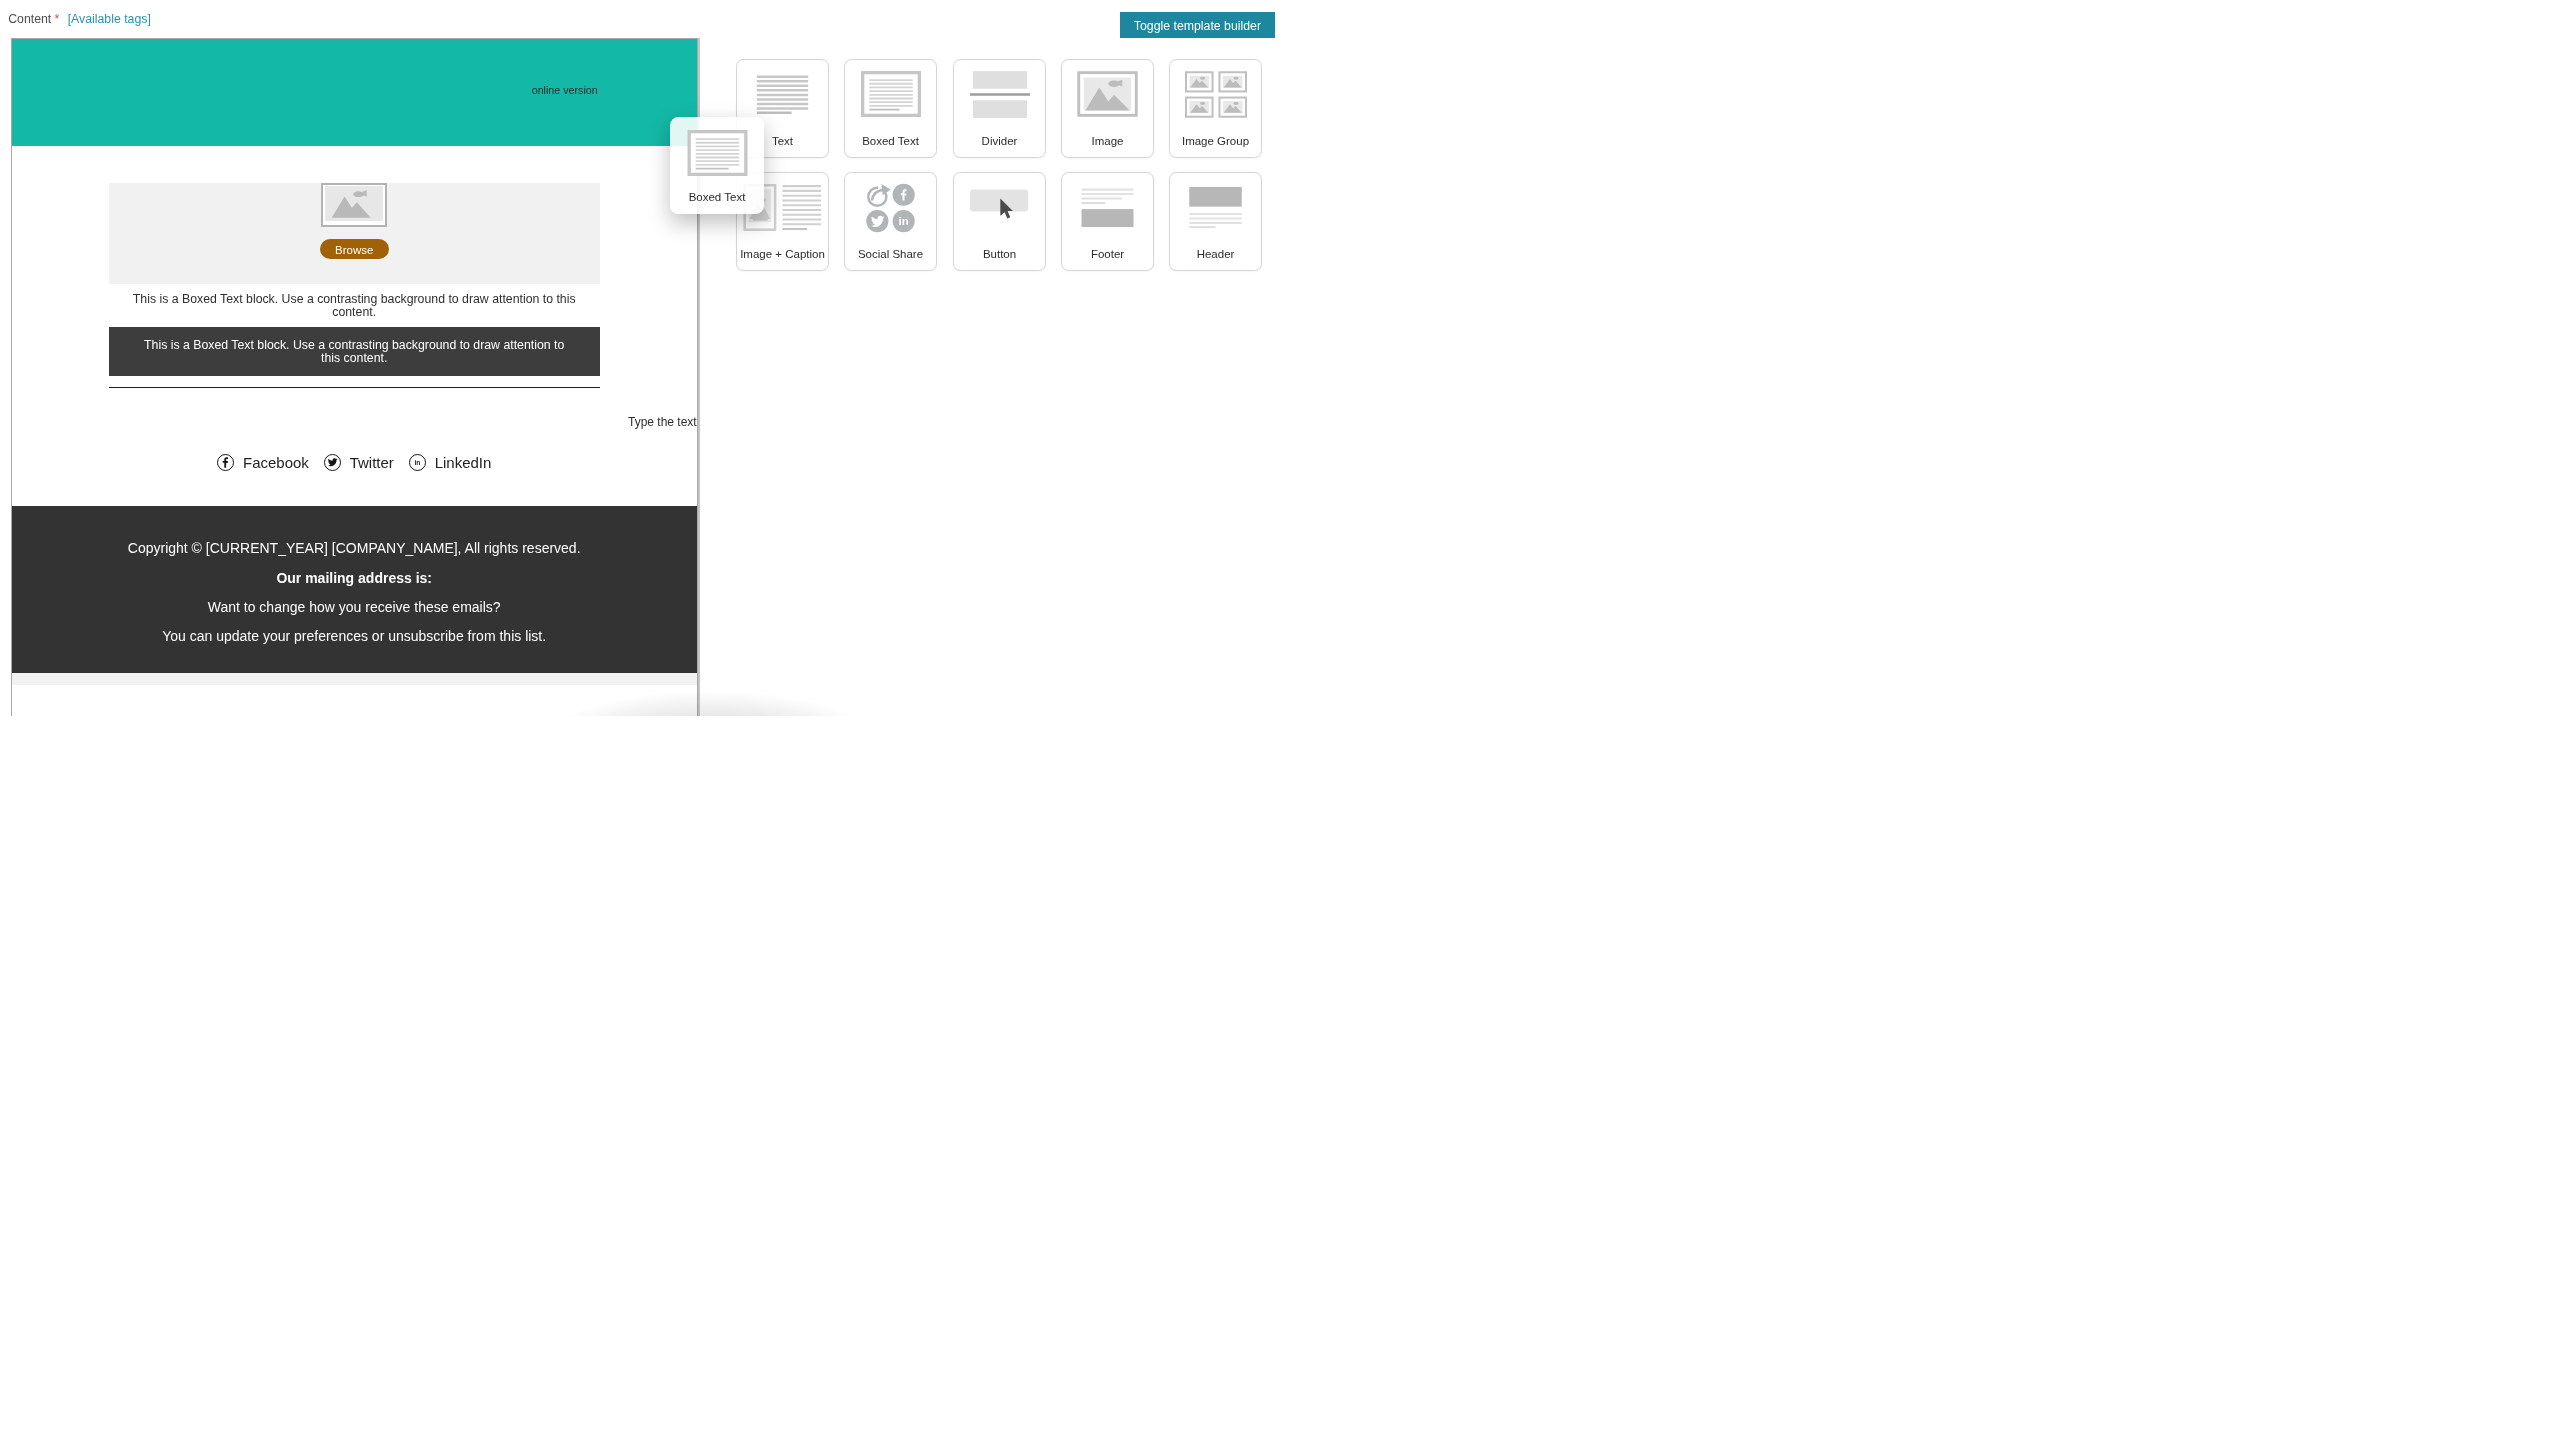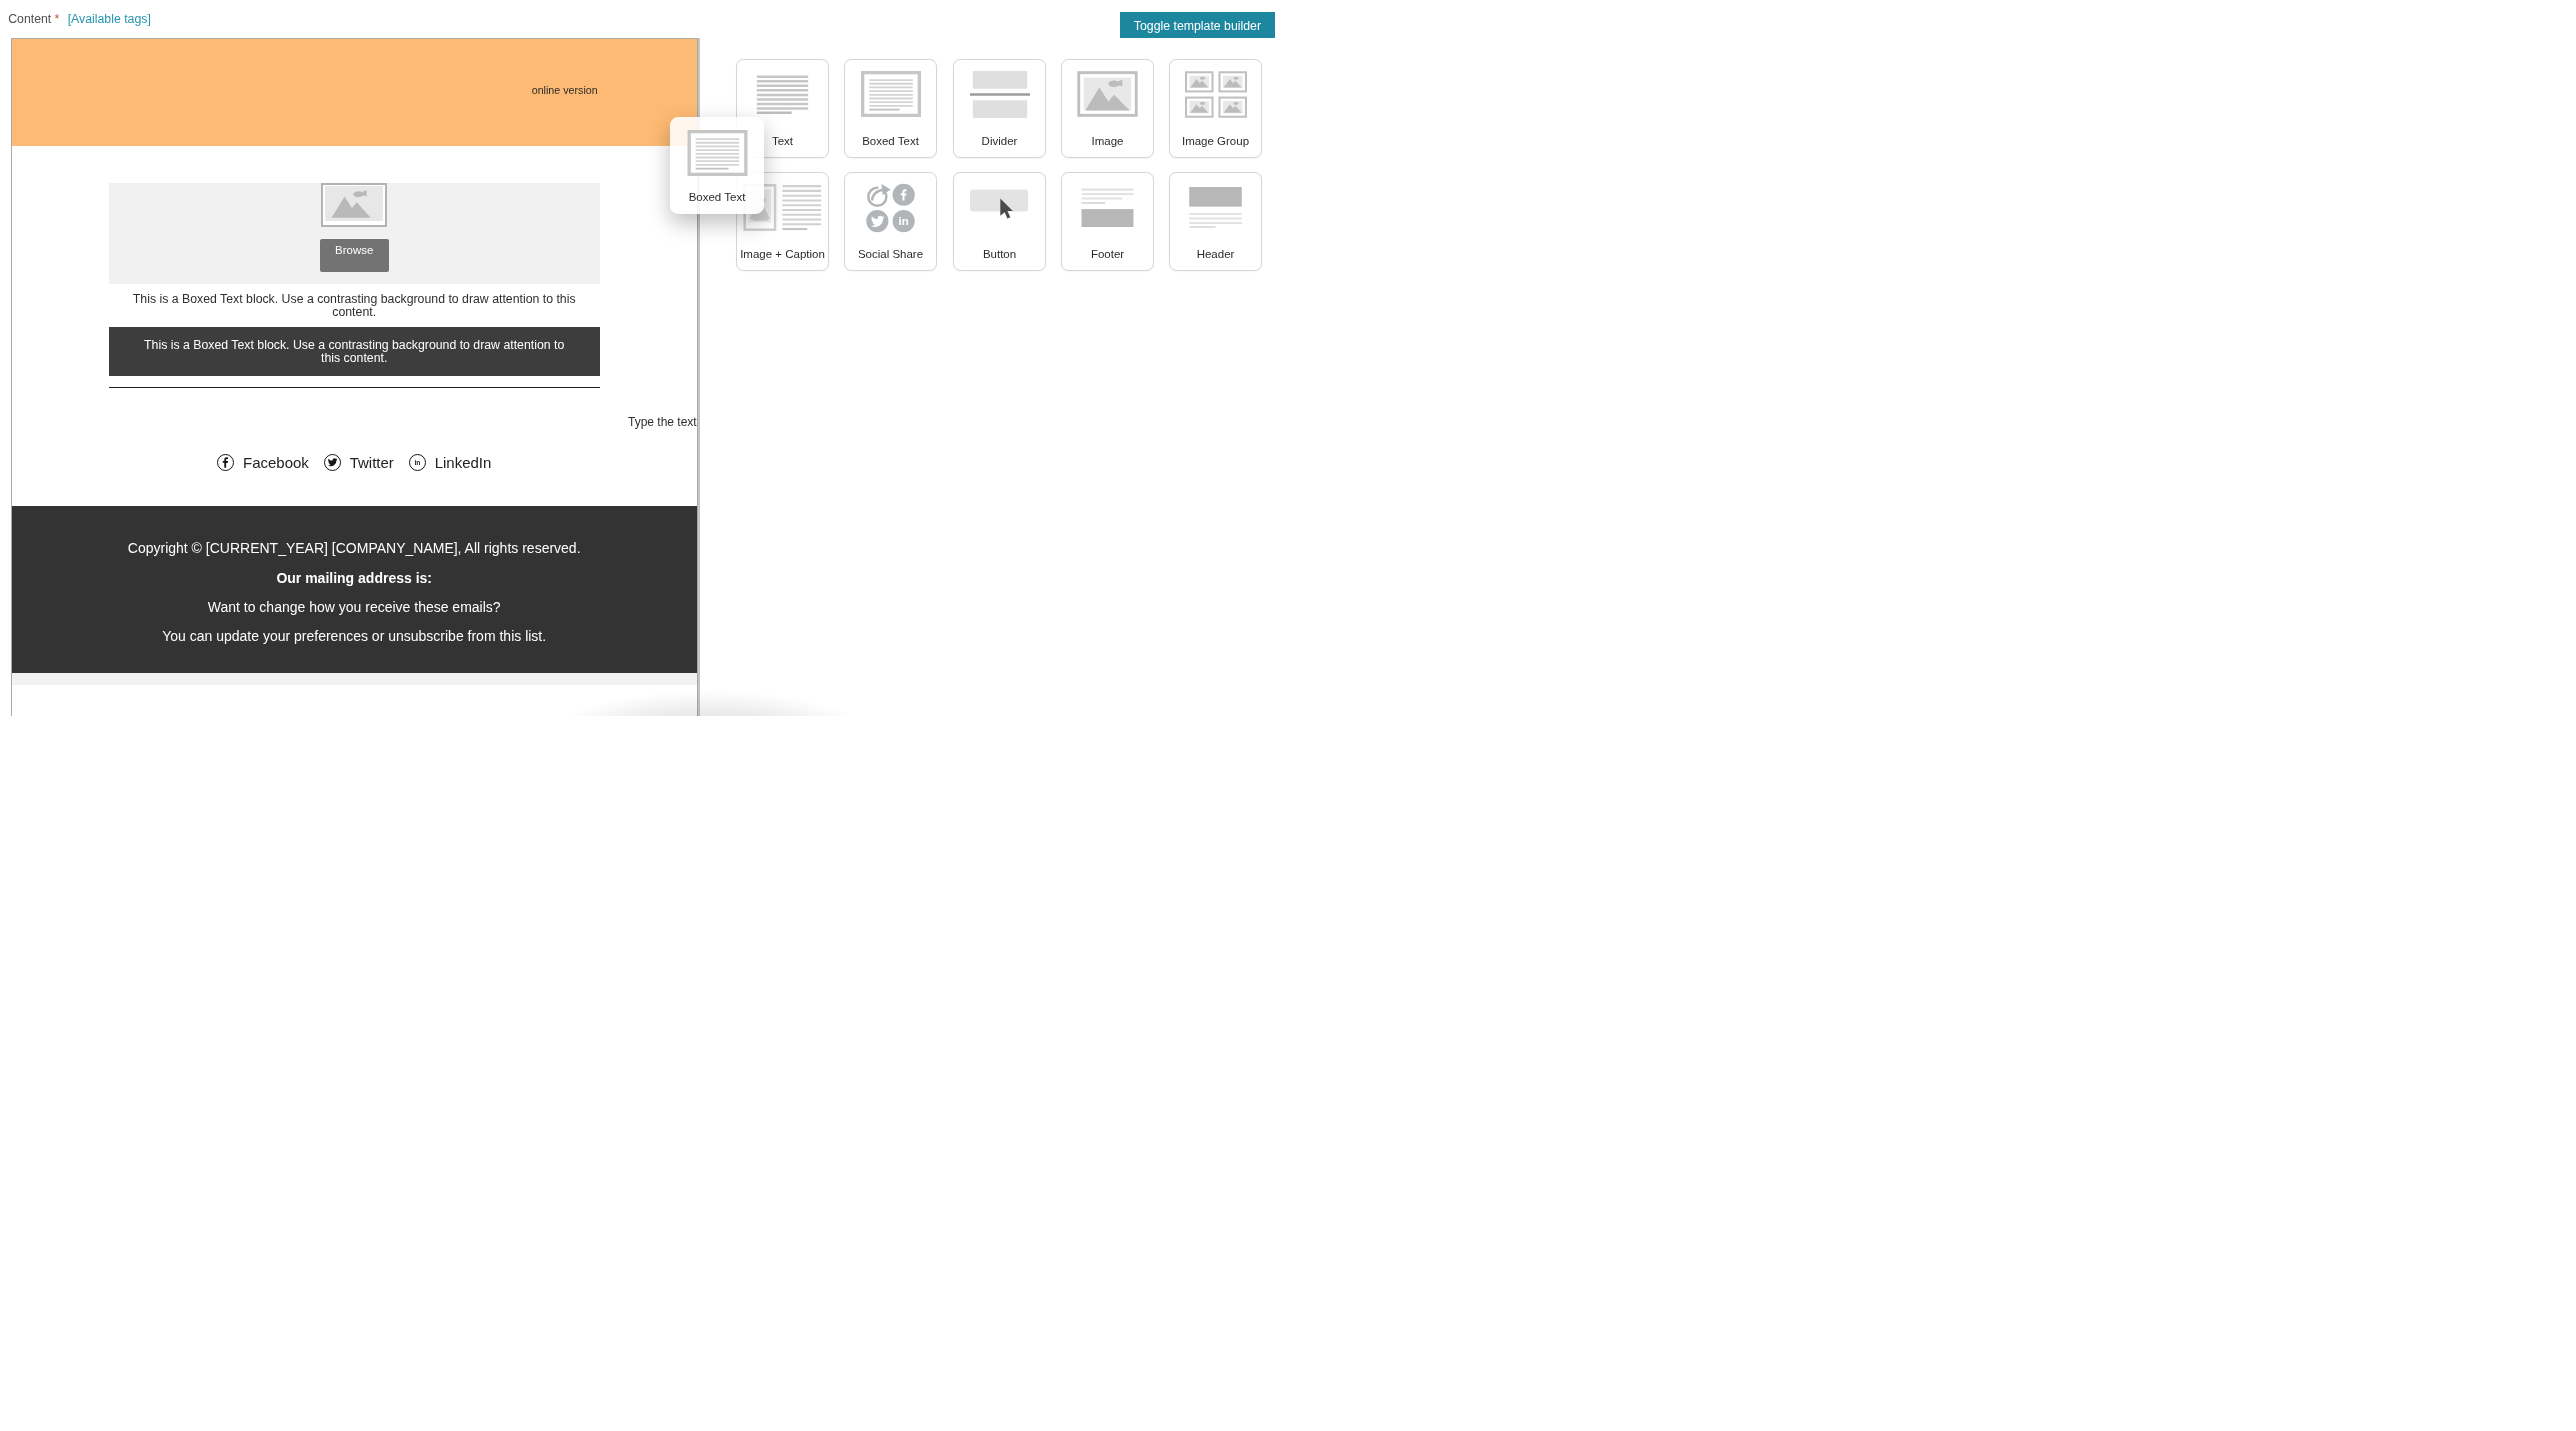--- a/index.html
+++ b/index.html
@@ -11,30 +11,30 @@
   .field-label { position:absolute; left:8.2px; top:12.3px; font-size:12.3px; color:#4e4e4e; }
   .req-star { color:#cb5046; margin-left:3.3px; }
   .tags-link { color:#2695ae; text-decoration:none; margin-left:4.9px; cursor:pointer; }
   .toggle-btn { position:absolute; right:13px; top:12.3px; height:27px; padding:0 14px;
                 background:#1d87a0; color:#fff; border:none; font-size:12.3px;
                 font-family:"Liberation Sans", sans-serif; cursor:pointer; }
 
   
   .canvas { position:absolute; left:10.7px; top:38px; width:687px; height:681px;
             background:#fff; border:0.8px solid #a8a8a8; }
-  .preheader { position:relative; width:100%; height:107px; background:#fdba74; }
+  .preheader { position:relative; width:100%; height:107px; background:#14b8a6; }
   .online-version { position:absolute; right:99px; top:45px; font-size:10.7px; color:#2b2b2b; cursor:pointer; }
 
   .content-white { position:relative; width:100%; height:348px; background:#fff; }
   .image-block { width:491px; height:101px; margin:0 auto; position:relative; top:24.6px; background:#f1f1f2; }
   .img-ph { width:66px; height:44px; margin:12.3px auto 0; border:2.5px solid #b3b3b3;
             background:#fff; padding:1.6px; }
   .img-ph svg { display:block; }
-  .browse-btn { width:69px; height:33px; margin:12.3px auto 0; background:#737373; color:#fff;
-                font-size:11.5px; text-align:center; line-height:23px; border-radius:2px; cursor:pointer; }
+  .browse-btn { width:69px; height:20px; margin:12.3px auto 0; background:#a16207; color:#fff;
+                font-size:11.5px; text-align:center; line-height:23px; border-radius:10px; cursor:pointer; }
 
   .boxed-light { width:468px; margin:0 auto; position:relative; top:34px; text-align:center;
                  font-size:12.3px; line-height:13px; color:#2e2e2e; }
   .boxed-dark  { width:491px; margin:0 auto; position:relative; top:42px; background:#3d3d3d;
                  color:#ffffff; text-align:center; font-size:12.3px; line-height:13px;
                  padding:11.5px 32px; }
   .rule { width:491px; margin:0 auto; position:relative; top:53px; border-top:1.6px solid #202020; }
   .type-text { position:relative; top:80px; text-align:right; font-size:12px; color:#2e2e2e; }
   .social-row { position:relative; top:105px; display:flex; justify-content:center;
                 align-items:center; gap:14.8px; }

